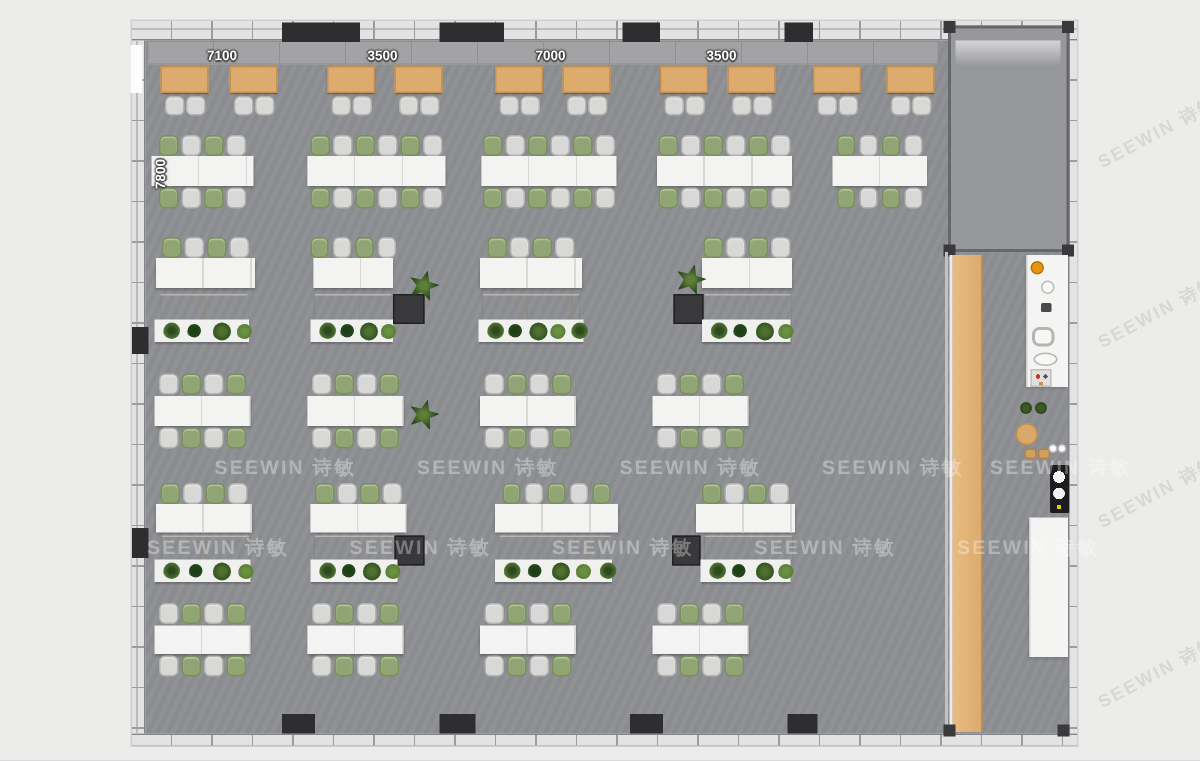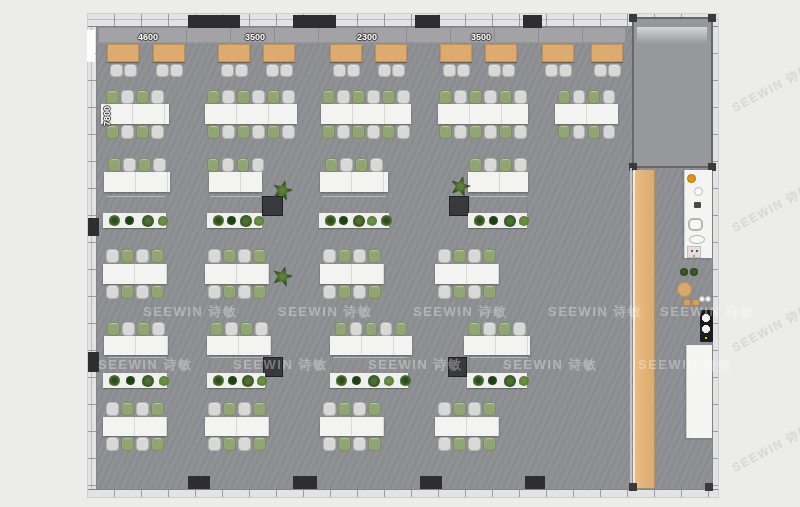--- a/index.html
+++ b/index.html
@@ -324,18 +324,18 @@
     <div class="wm" style="left: 660px; top: 303px;">SEEWIN 诗敏</div>
     <div class="wm" style="left: 98px; top: 356px;">SEEWIN 诗敏</div>
     <div class="wm" style="left: 233px; top: 356px;">SEEWIN 诗敏</div>
     <div class="wm" style="left: 368px; top: 356px;">SEEWIN 诗敏</div>
     <div class="wm" style="left: 503px; top: 356px;">SEEWIN 诗敏</div>
     <div class="wm" style="left: 638px; top: 356px;">SEEWIN 诗敏</div>
     <div class="wm wm-margin" style="left: 728px; top: 80px;">SEEWIN 诗敏</div>
     <div class="wm wm-margin" style="left: 728px; top: 200px;">SEEWIN 诗敏</div>
     <div class="wm wm-margin" style="left: 728px; top: 320px;">SEEWIN 诗敏</div>
     <div class="wm wm-margin" style="left: 728px; top: 440px;">SEEWIN 诗敏</div>
-    <div class="dim" style="left: 148px; top: 37px; transform: translate(-50%, -50%);">4600</div>
+    <div class="dim" style="left: 148px; top: 37px; transform: translate(-50%, -50%);">7100</div>
     <div class="dim" style="left: 255px; top: 37px; transform: translate(-50%, -50%);">3500</div>
-    <div class="dim" style="left: 367px; top: 37px; transform: translate(-50%, -50%);">2300</div>
+    <div class="dim" style="left: 367px; top: 37px; transform: translate(-50%, -50%);">7000</div>
     <div class="dim" style="left: 481px; top: 37px; transform: translate(-50%, -50%);">3500</div>
     <div class="dim" style="left: 107px; top: 116px; transform: translate(-50%, -50%) rotate(-90deg);">7800</div>
   </div>
 
 </body></html>

